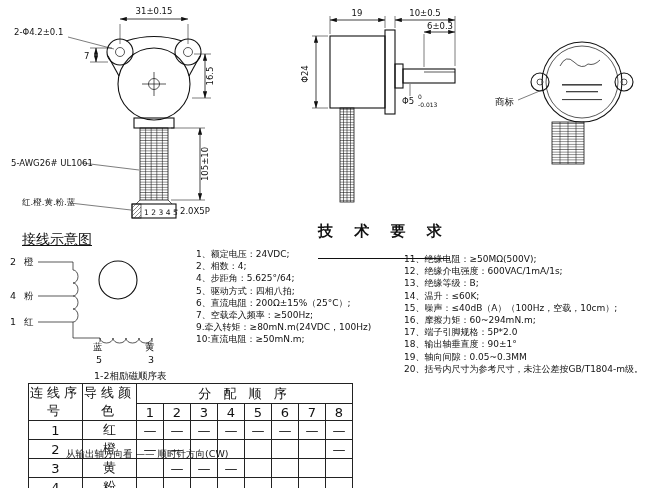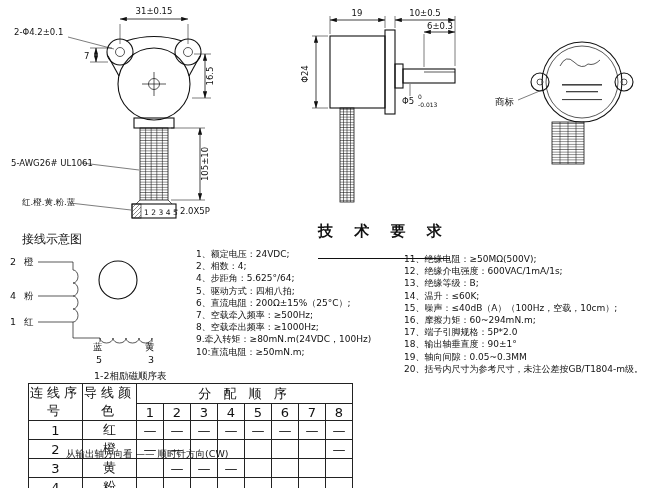--- a/index.html
+++ b/index.html
@@ -10,21 +10,21 @@
   svg { overflow:visible; }
   svg text { fill:#111; font-family:"DejaVu Sans","Liberation Sans",sans-serif; }
   .d8 { font-size:8.5px; }
   .d7 { font-size:7.5px; }
   .d9 { font-size:9.5px; }
   .out  { stroke:#111; stroke-width:1.1; fill:none; }
   .thin { stroke:#111; stroke-width:0.7; fill:none; }
   .ext  { stroke:#111; stroke-width:0.55; fill:none; }
   .dimline { stroke:#111; stroke-width:0.8; fill:none;
              marker-start:url(#arrow); marker-end:url(#arrow); }
-  .wiring-title { font-size:12px; }
+  .wiring-title { font-size:14px; text-decoration:underline; }
   .tech-title { font-size:15px; font-weight:bold; letter-spacing:8px;
                 border-bottom:1.2px solid #111; padding-bottom:17px; white-space:nowrap; }
   .tech-list { font-size:9px; line-height:12.2px; white-space:nowrap; }
   .tbl-title { font-size:9.5px; }
   table.seq { border-collapse:collapse; font-size:13px; table-layout:fixed; }
   .seq th, .seq td { border:1px solid #222; text-align:center; font-weight:normal;
                      padding:0; height:12px; overflow:hidden; }
   .seq thead tr:first-child th { height:15px; letter-spacing:4px; }
   .footer-note { font-size:9.5px; white-space:nowrap; }
 </style>
@@ -211,21 +211,20 @@
 
   <div class="abs tech-title" style="left:318px;top:222px">技 术 要 求</div>
 
   <div class="abs tech-list" style="left:196px;top:248px">
     <div>1、额定电压：24VDC;</div>
     <div>2、相数：4;</div>
     <div>4、步距角：5.625°/64;</div>
     <div>5、驱动方式：四相八拍;</div>
     <div>6、直流电阻：200Ω±15%（25°C）;</div>
     <div>7、空载牵入频率：≥500Hz;</div>
-    <div>8、空载牵出频率：≥1000Hz;</div>
     <div>9.牵入转矩：≥80mN.m(24VDC，100Hz)</div>
     <div>10:直流电阻：≥50mN.m;</div>
   </div>
 
   <div class="abs tech-list" style="left:404px;top:253px">
     <div>11、绝缘电阻：≥50MΩ(500V);</div>
     <div>12、绝缘介电强度：600VAC/1mA/1s;</div>
     <div>13、绝缘等级：B;</div>
     <div>14、温升：≤60K;</div>
     <div>15、噪声：≤40dB（A）（100Hz，空载，10cm）;</div>

